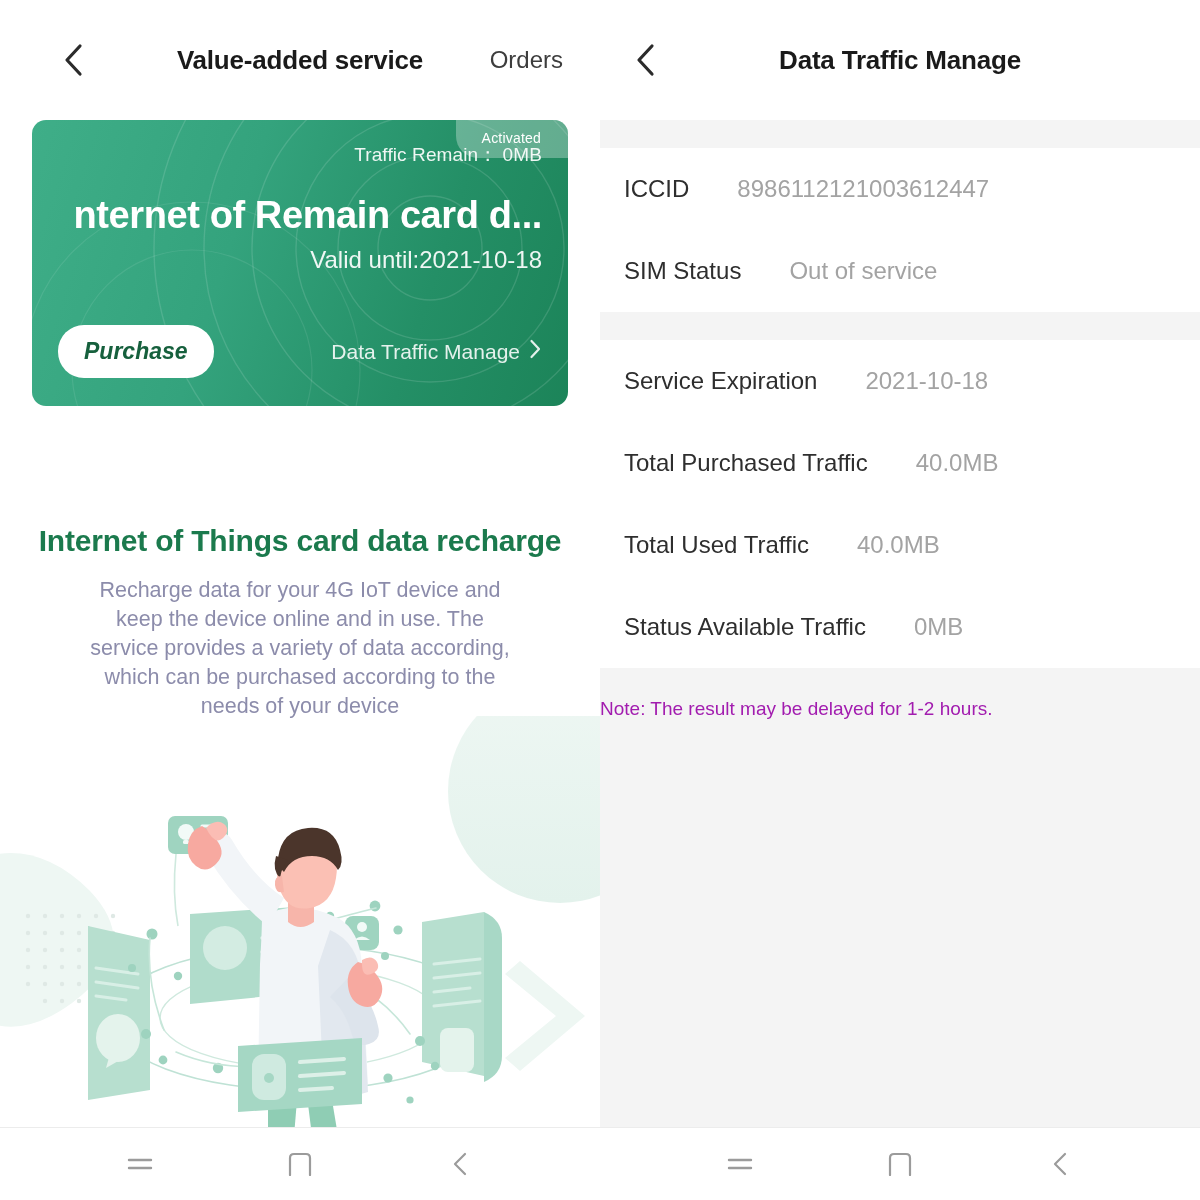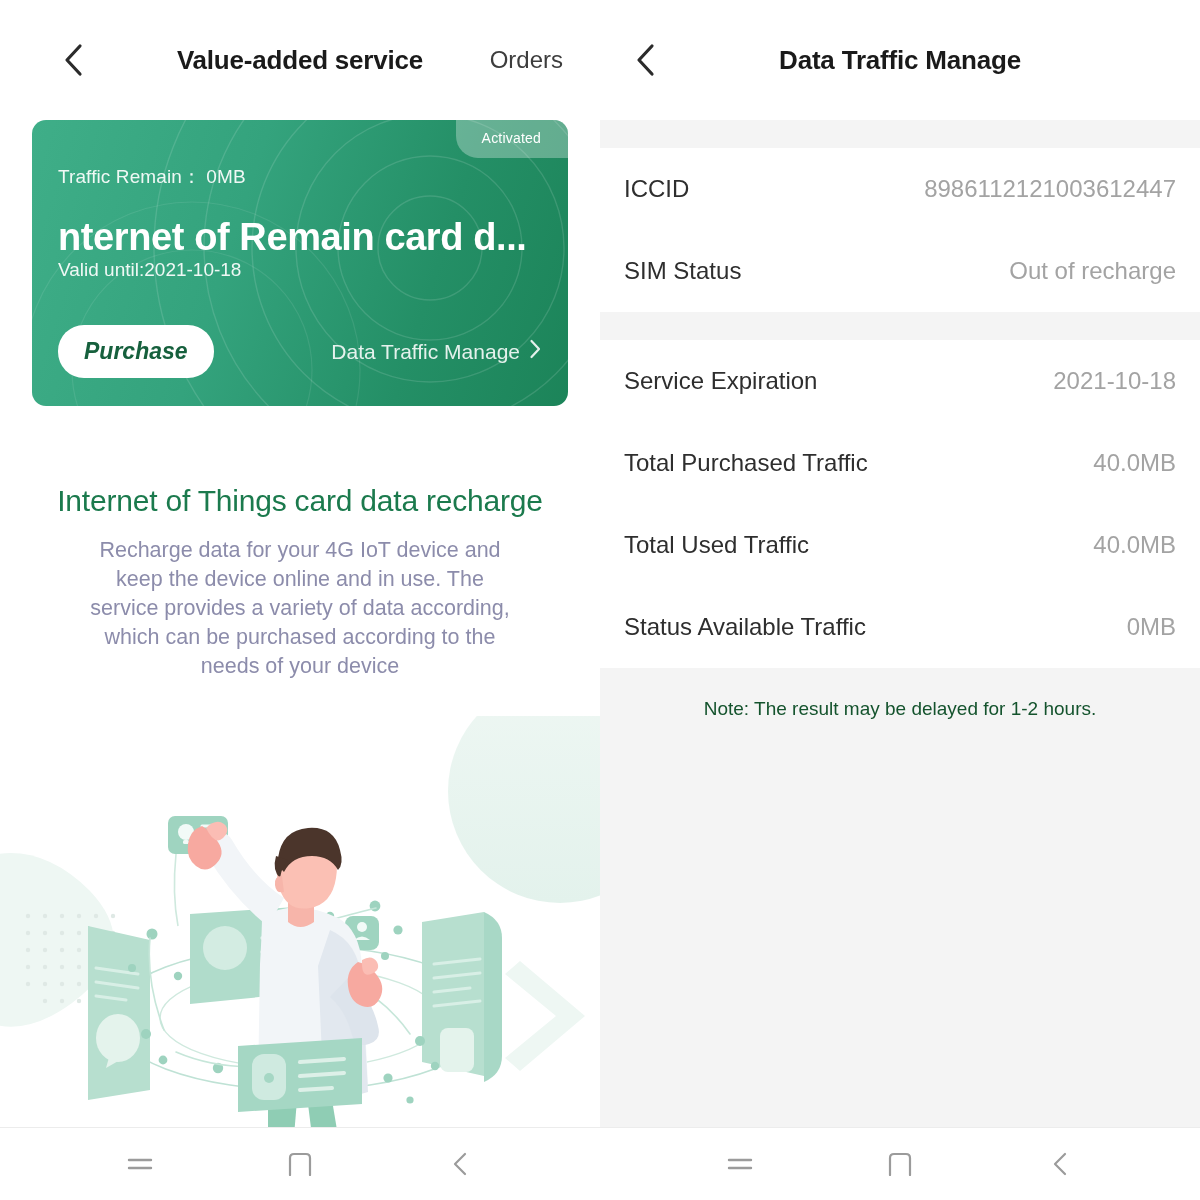--- a/index.html
+++ b/index.html
@@ -54,33 +54,34 @@
   }
   .card-rings { position:absolute; inset:0; pointer-events:none; }
   .badge-activated {
     position:absolute; top:0; right:0;
     padding:10px 27px 12px 26px;
     background:rgba(255,255,255,0.30);
     border-bottom-left-radius:22px;
     font-size:14px; color:#ffffff;
     letter-spacing:0.2px;
   }
-  .card-inner { position:relative; padding:44px 26px 0 26px; z-index:2; }
+  .card-inner { position:relative; padding:22px 26px 0 26px; z-index:2;text-align:right; }
   .traffic-remain {
     font-size:19px; color:rgba(255,255,255,0.92);
     letter-spacing:0.1px;
   }
   .card-title {
     margin-top:26px;
     font-size:38px; font-weight:bold; color:#ffffff;
     letter-spacing:-0.4px;
     white-space:nowrap; overflow:hidden;
   }
   .card-valid {
-    font-size:19px; color:rgba(255,255,255,0.92);
+    margin-top:9px;
+    font-size:24px; color:rgba(255,255,255,0.92);
   }
   .card-footer {
     position:absolute; left:26px; right:26px; bottom:28px;
     display:flex; align-items:center; justify-content:space-between;
     z-index:2;
   }
   .btn-purchase {
     background:#ffffff;
     color:#16603d;
     font-size:23px; font-weight:bold;
@@ -91,23 +92,23 @@
     font-style:italic;
   }
   .manage-link {
     display:flex; align-items:center; gap:9px;
     font-size:21px; color:rgba(255,255,255,0.88);
     cursor:pointer;
   }
 
   
   .section-heading {
-    margin-top:78px;
+    margin-top:118px;
     text-align:center;
-    font-size:30px; font-weight:normal;
+    font-size:30px; font-weight:bold;
     color:#1b7a4d;
     letter-spacing:-0.2px;
   }
   .section-desc {
     margin:18px auto 0;
     width:440px;
     text-align:center;
     font-size:21.5px; line-height:29px;
     color:#8c8cab;
   }
@@ -125,31 +126,32 @@
   .screen-right {
     position:relative;
     width:600px; height:1200px;
     background:#f4f4f4;
     overflow:hidden;
   }
   .right-header { background:#ffffff; height:120px; position:relative; display:flex; align-items:center; }
   .band { height:28px; background:#f4f4f4; }
   .info-list { background:#ffffff; }
   .info-row {
-    display:flex; align-items:center; justify-content:space-between;
+    display:flex; align-items:center; 
     height:82px;
     padding:0 24px;
+    gap:48px;
   }
   .info-label { font-size:24px; color:#2e2e2e; }
   .info-value { font-size:24px; color:#a3a3a3; }
   .note-bar {
     background:#f4f4f4;
-    text-align:center;
+    text-align:left;
     padding:30px 0 20px;
-    font-size:19px; color:#14532d;
+    font-size:19px; color:#a21caf;
   }
 
   
   .sysnav {
     position:absolute; left:0; right:0; bottom:0;
     height:72px;
     background:#ffffff;
     display:flex; align-items:center; justify-content:center;
     gap:0;
   }
@@ -415,21 +417,21 @@
 
     <div class="band"></div>
 
     <div class="info-list">
       <div class="info-row">
         <span class="info-label">ICCID</span>
         <span class="info-value">8986112121003612447</span>
       </div>
       <div class="info-row">
         <span class="info-label">SIM Status</span>
-        <span class="info-value">Out of recharge</span>
+        <span class="info-value">Out of service</span>
       </div>
     </div>
 
     <div class="band"></div>
 
     <div class="info-list">
       <div class="info-row">
         <span class="info-label">Service Expiration</span>
         <span class="info-value">2021-10-18</span>
       </div>

